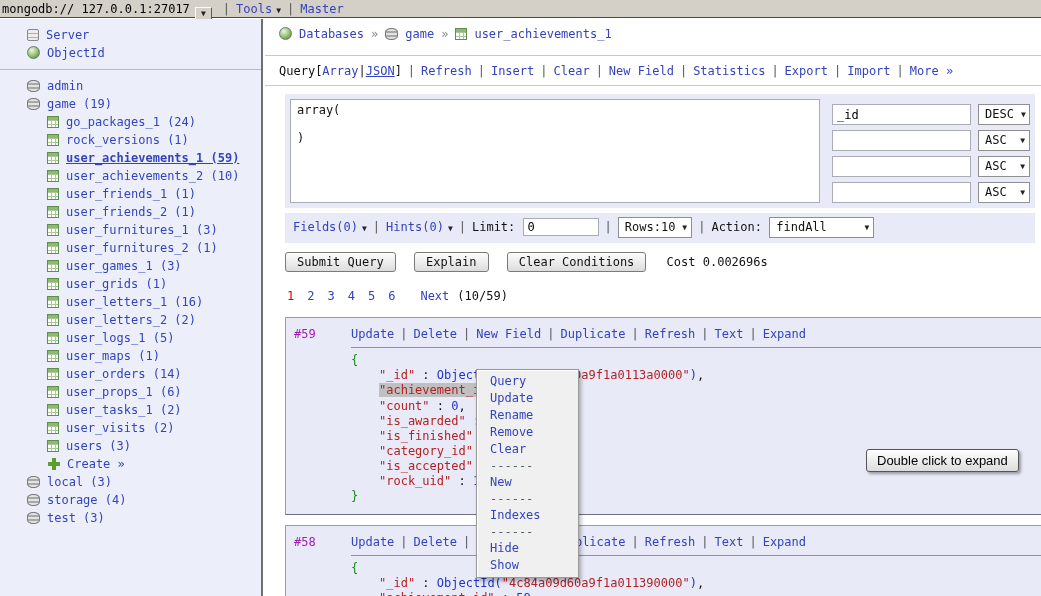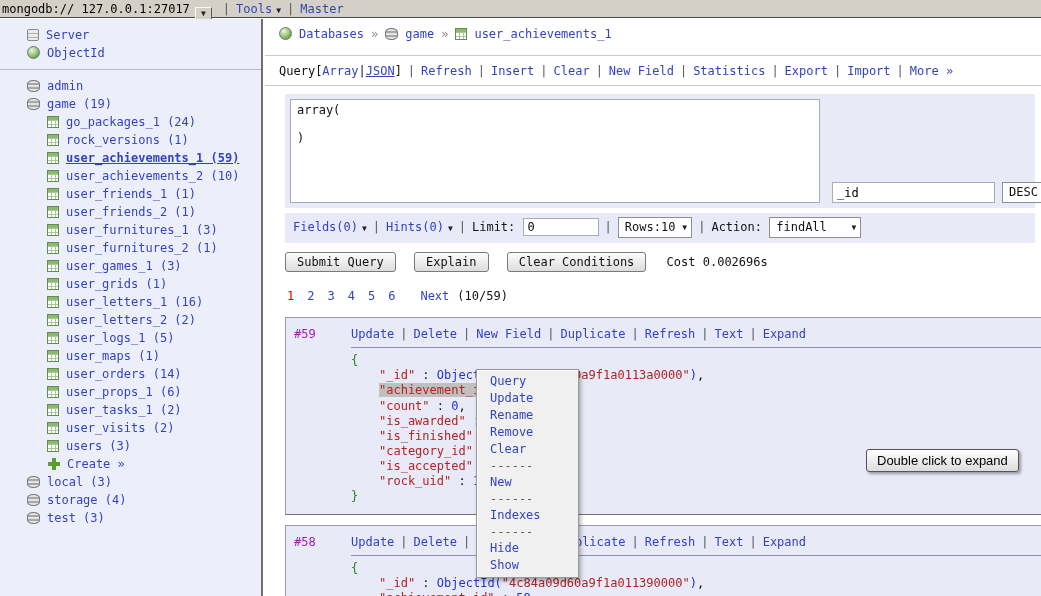--- a/index.html
+++ b/index.html
@@ -43,21 +43,21 @@
   .main{position:absolute;left:265px;top:19px;right:0;bottom:0;background:#fff;overflow:hidden;}
   .crumbbar{height:28px;padding:8px 0 0 14px;border-bottom:1px solid #c8c8c8;box-sizing:content-box;white-space:nowrap;}
   .crumbbar .bsep{color:#888;margin:0 7px;}
   .qtoolbar{padding:8px 0 7px 14px;border-bottom:1px solid #c8c8c8;white-space:nowrap;}
   .qtoolbar .black{color:#111;}
   .qtoolbar .underl{text-decoration:underline;}
 
   .qpanel{margin:8px 6px 0 20px;background:#e8eaf8;padding:5px;display:flex;gap:12px;align-items:flex-end;}
   .qpanel textarea{flex:1;height:96px;border:1px solid #a9acb5;background:#fff;resize:none;
         font-family:inherit;font-size:12px;color:#111;padding:3px 6px;outline:none;}
-  .sortcol{width:198px;display:flex;flex-direction:row;gap:5px;}
+  .sortcol{width:198px;display:flex;flex-direction:column;gap:5px;}
   .sortrow{display:flex;gap:7px;height:21px;}
   .sortrow input{flex:1;border:1px solid #a9acb5;font-family:inherit;font-size:12px;padding:0 4px;min-width:0;}
   .fsel{display:inline-flex;align-items:center;justify-content:space-between;background:#fff;
         border:1px solid #8f8f8f;padding:0 4px 0 6px;gap:7px;cursor:pointer;line-height:19px;}
   .fsel .cv{font-size:8px;color:#222;}
   .sortrow .fsel{width:52px;box-sizing:border-box;}
 
   .fieldsbar{margin:5px 6px 2px 20px;background:#e8eaf8;padding:4px 8px;white-space:nowrap;line-height:21px;}
   .fieldsbar input{width:66px;border:1px solid #a9acb5;font-family:inherit;font-size:12px;padding:1px 4px;}
   .fieldsbar .fsel{vertical-align:middle;}
@@ -189,21 +189,21 @@
           </div>
         </div>
     </div>
 
     <div class="fieldsbar">
       <span class="lnk">Fields(0)</span><span class="caret8">▼</span><span class="sep">|</span><span class="lnk">Hints(0)</span><span class="caret8">▼</span><span class="sep">|</span><span>Limit:</span>
       <input value="0" style=""><span class="sep">|</span><span class="fsel">
           <span>Rows:10</span>
           <span class="cv">▼</span>
         </span><span class="sep">|</span><span>Action:</span>
-      <span class="fsel" style="width:92px;box-sizing:border-box;">
+      <span class="fsel" style="width:105px;box-sizing:border-box;">
           <span>findAll</span>
           <span class="cv">▼</span>
         </span>
     </div>
 
     <div class="btnrow">
       <span class="btn">Submit Query</span>
       <span class="btn">Explain</span>
       <span class="btn">Clear Conditions</span>
       <span class="cost">Cost 0.002696s</span>

